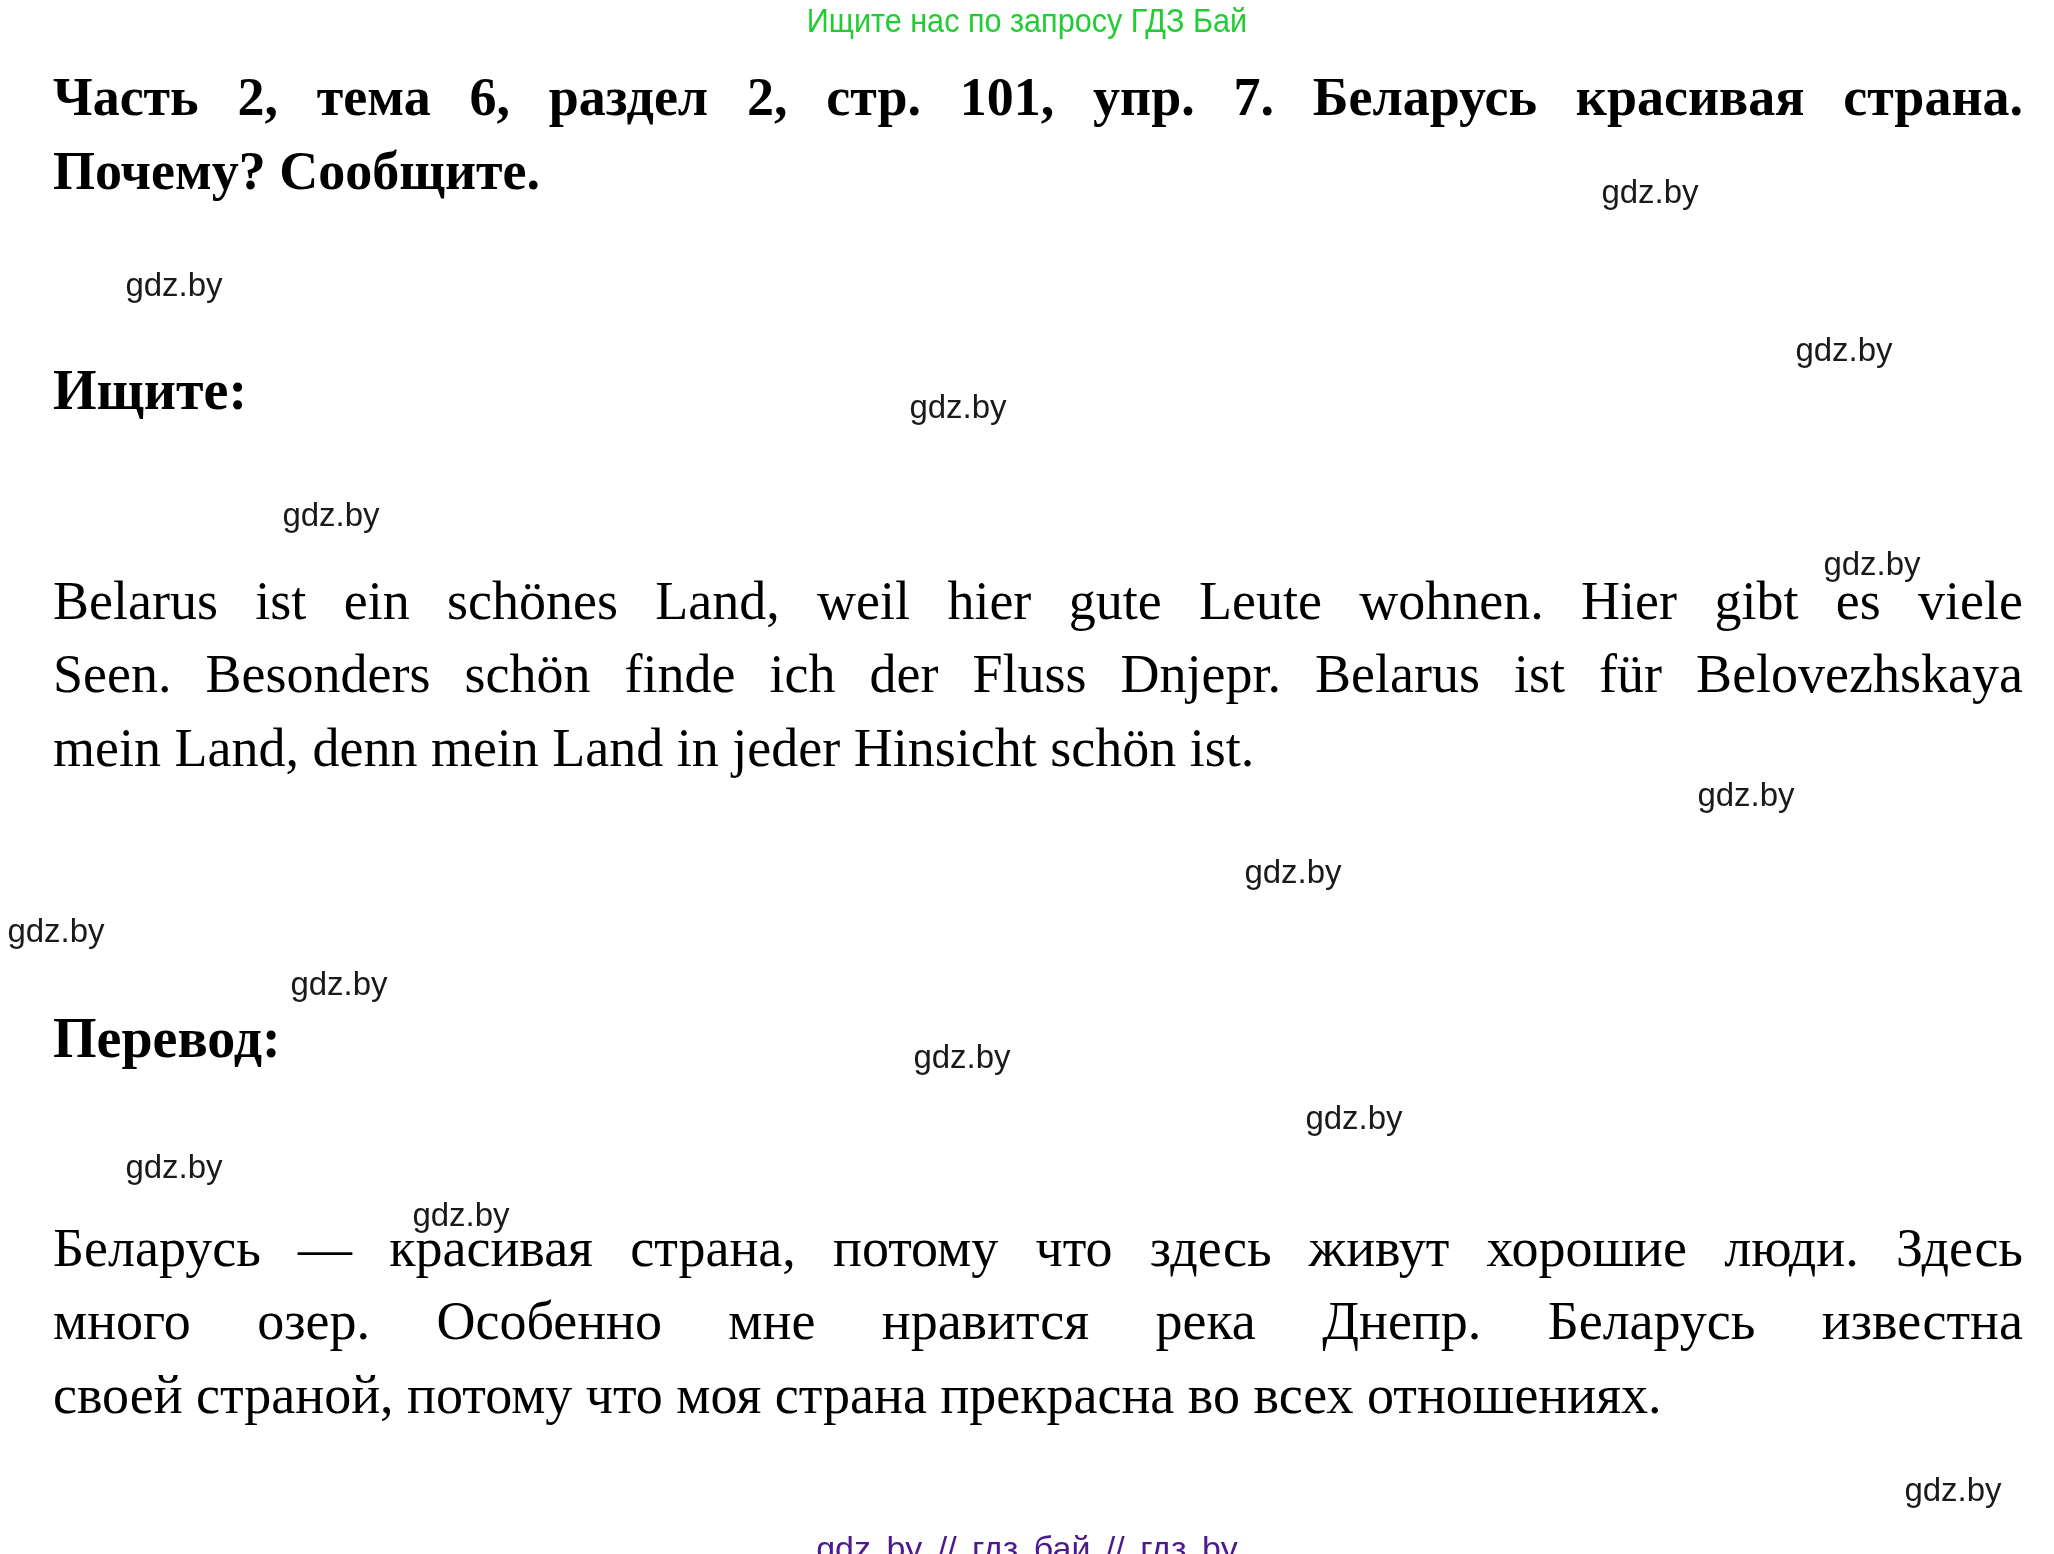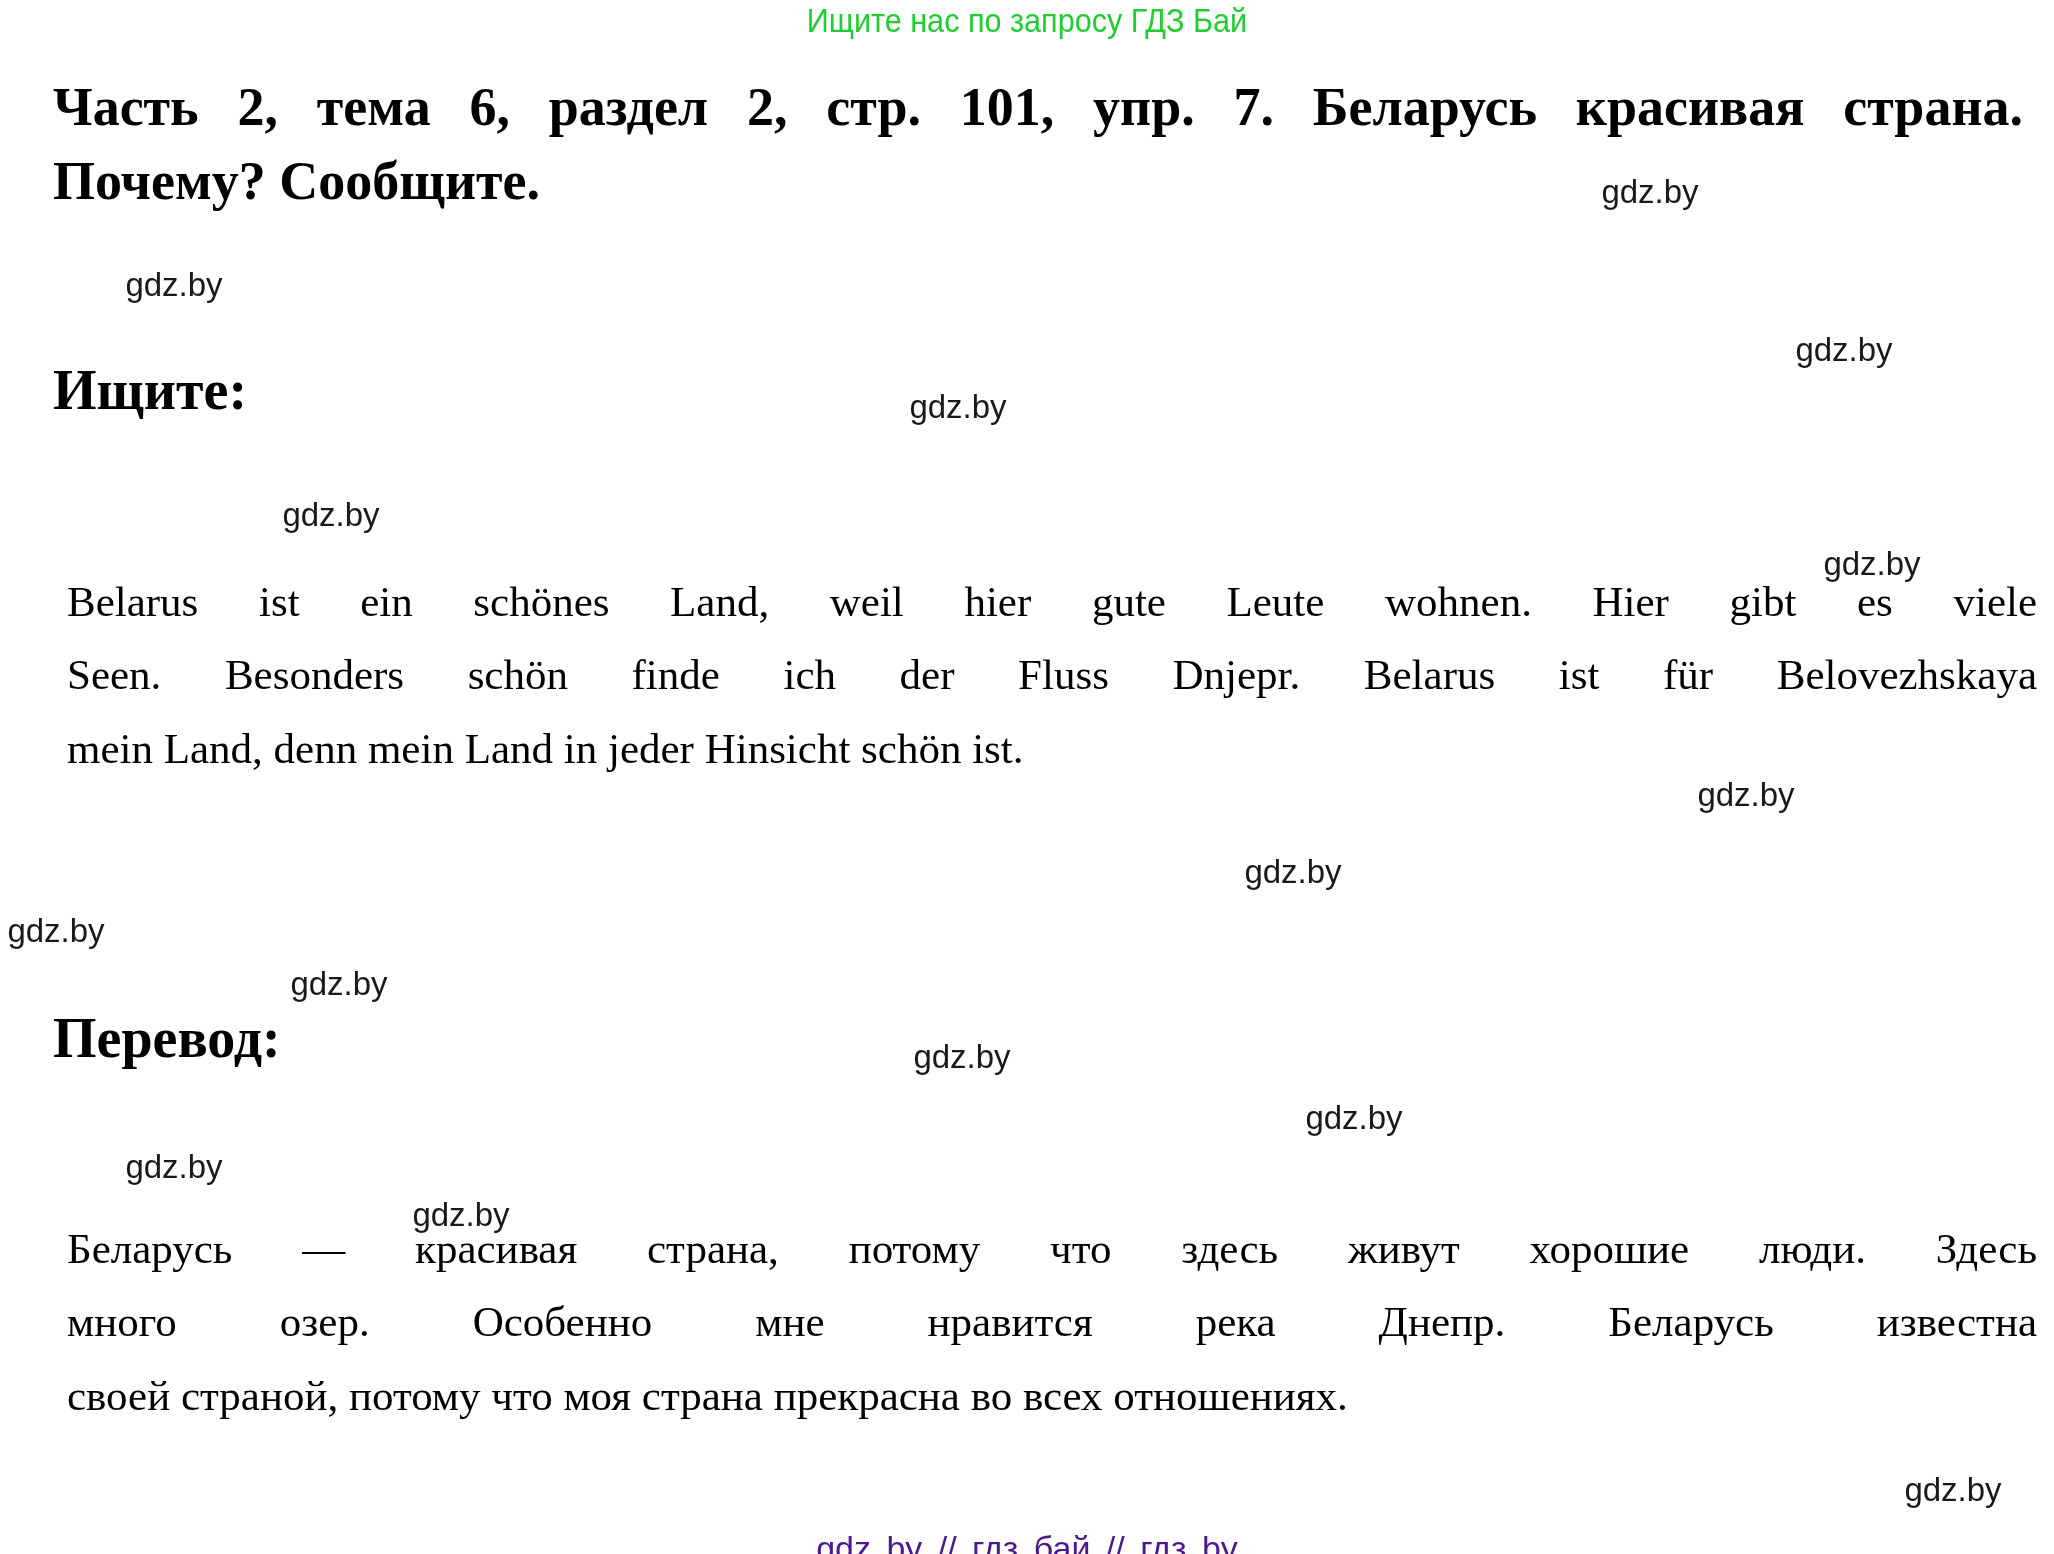--- a/index.html
+++ b/index.html
@@ -8,32 +8,32 @@
     background: #ffffff; color: #000000;
     font-family: "Liberation Serif", serif;
   }
   .abs { position: absolute; white-space: nowrap; }
   .banner {
     left: 0; width: 2054px; top: 0; text-align: center;
     font-family: "Liberation Sans", sans-serif; font-size: 34px;
     color: #22cc33; line-height: 40px; transform: scaleX(0.9);
   }
   .heading {
-    left: 53px; width: 1970px; top: 70px;
+    left: 53px; width: 1970px; top: 60px;
     font-weight: bold; font-size: 54px; line-height: 74px;
     white-space: normal; text-align: justify; text-align-last: left;
   }
   .heading .line { display: block; text-align: justify; text-align-last: justify; }
   .heading .line.last { text-align-last: left; }
   .section-label {
     left: 53px; font-weight: bold; font-size: 56px; line-height: 60px;
   }
   .para {
-    left: 67px; width: 1970px;
-    font-size: 43px; line-height: 73.3px; white-space: normal;
+    left: 53px; width: 1970px;
+    font-size: 54px; line-height: 73.3px; white-space: normal;
   }
   .para .line { display: block; text-align: justify; text-align-last: justify; white-space: nowrap; }
   .para .line.last { text-align-last: left; }
   .wm {
     font-family: "Liberation Sans", sans-serif; font-size: 33px;
     color: #1a1a1a; line-height: 32px; transform: translateX(-50%);
   }
   .footer {
     left: 0; width: 2054px; top: 1528px; text-align: center;
     font-family: "Liberation Sans", sans-serif; font-size: 34px;

